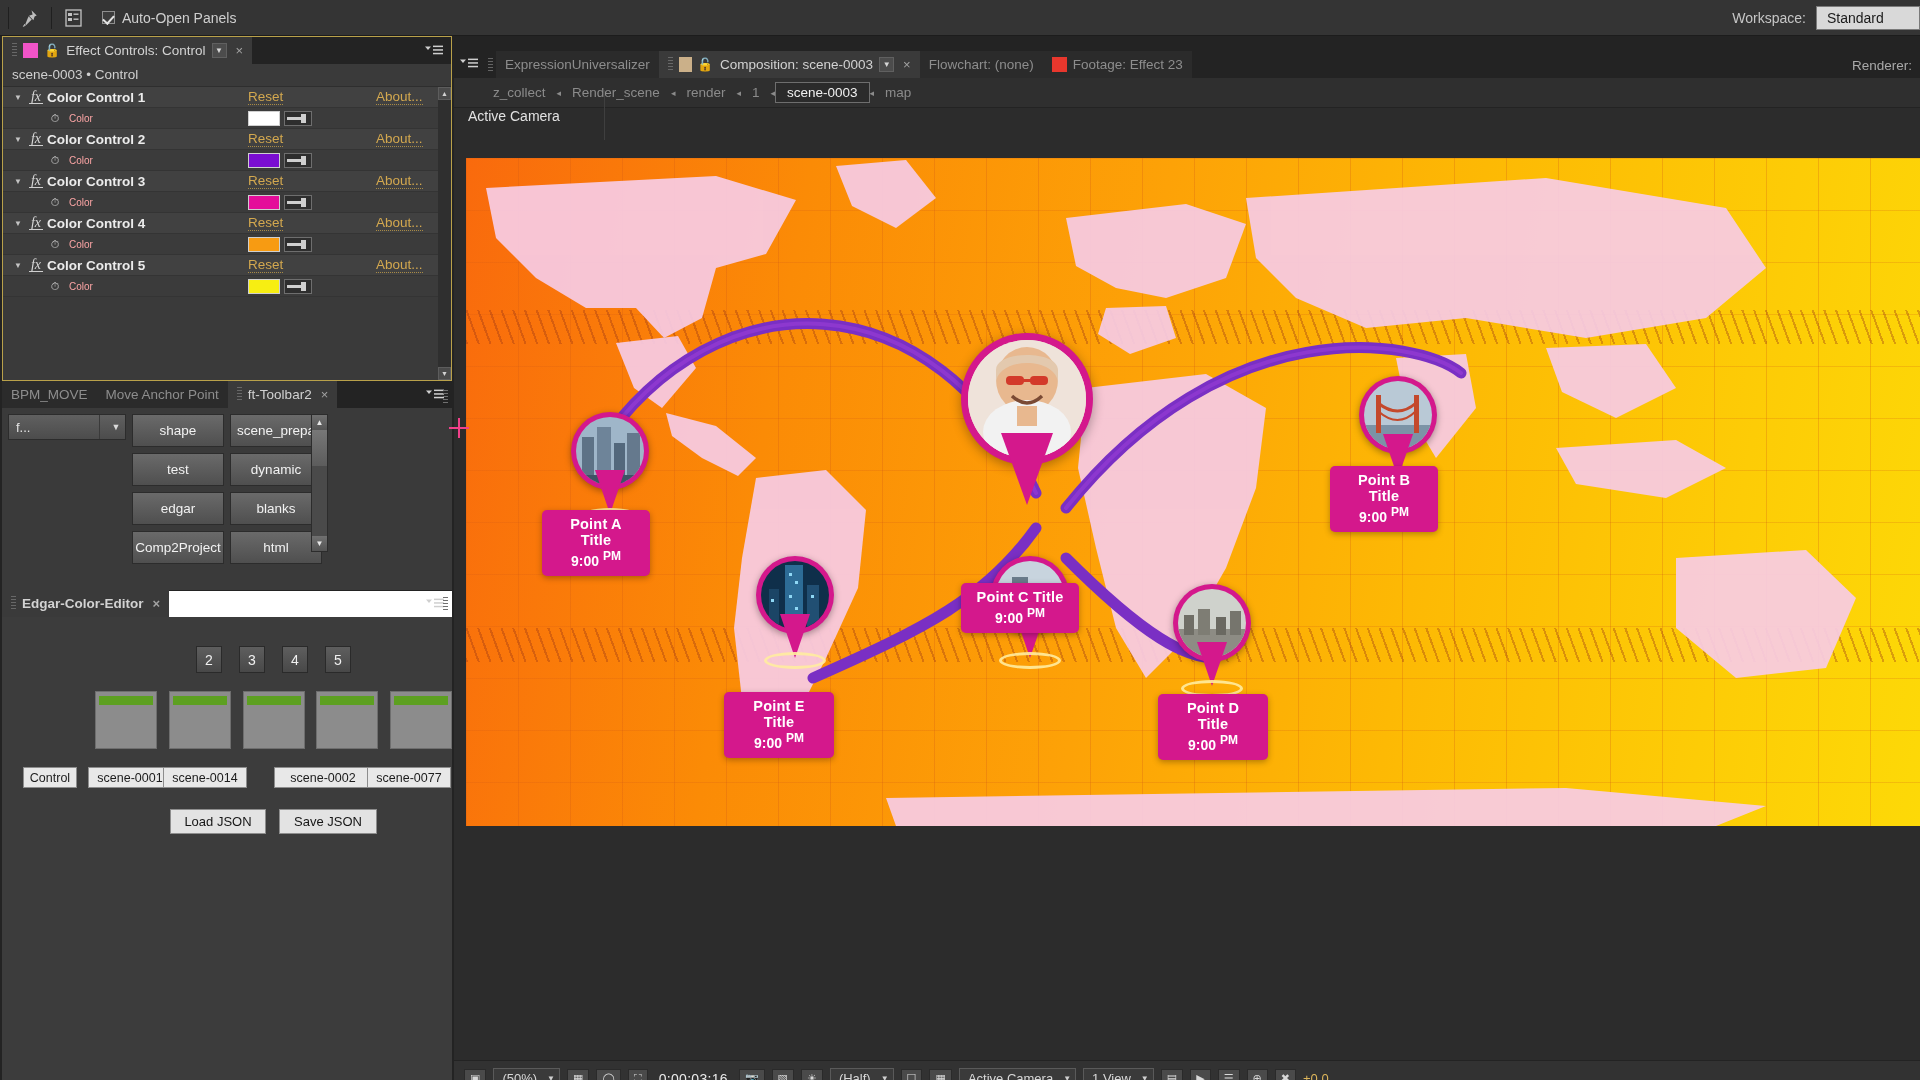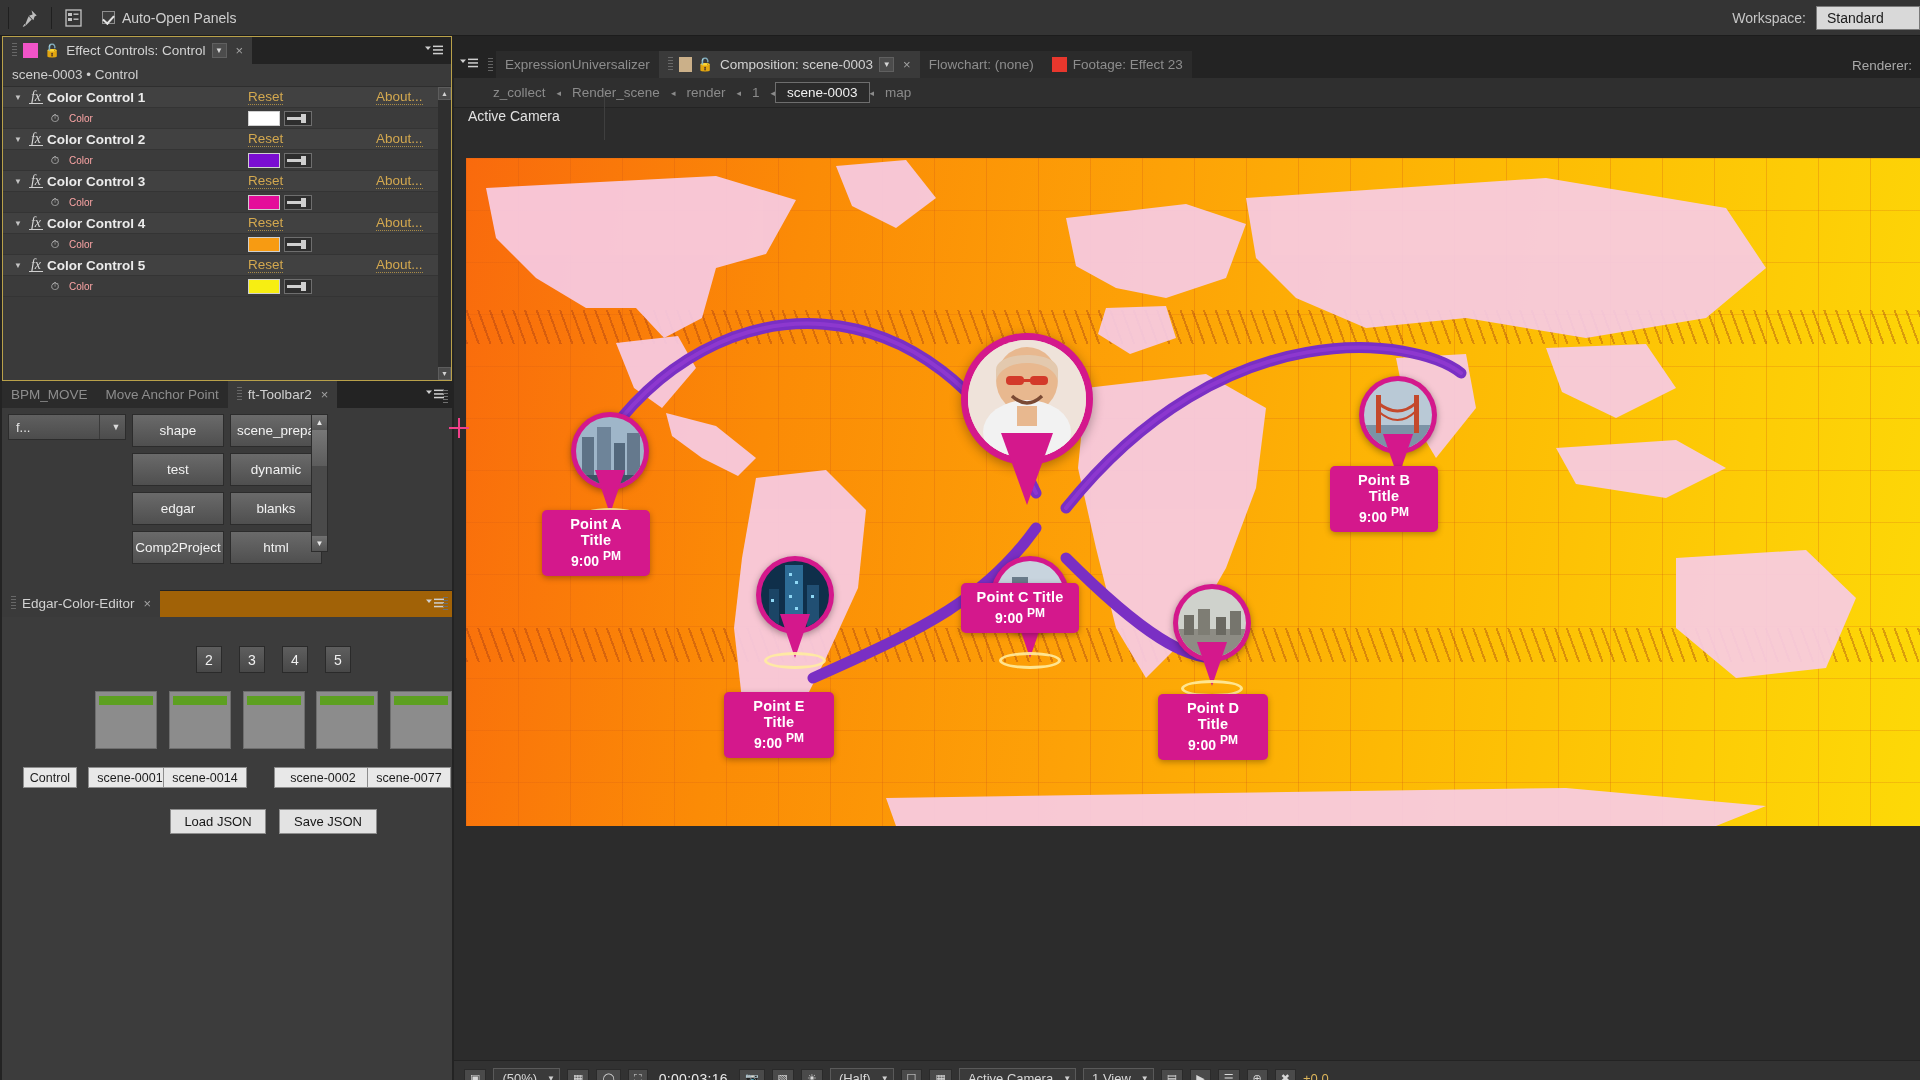--- a/index.html
+++ b/index.html
@@ -93,21 +93,21 @@
   #ft-vsb .ar { width:15px; height:15px; background:linear-gradient(#707070,#545454);
     display:flex; align-items:center; justify-content:center; color:#e8e8e8; font-size:8px; }
   #ft-vsb .ar.bot { position:absolute; bottom:0; }
   #ft-vsb .thumb { position:absolute; left:0; top:15px; width:15px; height:36px;
     background:linear-gradient(#777,#5c5c5c); }
   #ft-gripright { position:absolute; right:4px; top:8px; width:5px; height:15px;
     background-image:repeating-linear-gradient(to bottom,#707070 0 1px,transparent 1px 3px); }
 
   
   #edgarpanel { position:absolute; left:2px; top:555px; width:450px; height:489px; background:#3a3a3a; }
-  #edgar-tabs { height:26px; background:#a16207; display:flex; align-items:flex-end; }
+  #edgar-tabs { height:26px; background:#ffffff; display:flex; align-items:flex-end;font-weight:bold; }
   #edgar-body { position:relative; height:463px; background:#3c3c3c; }
   .numbtn { position:absolute; top:29px; width:26px; height:27px;
     background:linear-gradient(#5e5e5e,#484848); border:1px solid #2a2a2a; color:#f0f0f0;
     font-size:14px; display:flex; align-items:center; justify-content:center; }
   .colorcard { position:absolute; top:74px; width:62px; height:58px; background:#8c8c8c;
     border:1px solid #6e6e6e; }
   .colorcard .bar { position:absolute; left:3px; right:3px; top:4px; height:9px; background:#5da021; }
   .scenebtn { position:absolute; top:150px; height:21px; background:#e8e8e8; color:#1c1c1c;
     border:1px solid #8d8d8d; font-size:12.5px; display:flex; align-items:center;
     justify-content:center; padding:0 4px; white-space:nowrap; }

